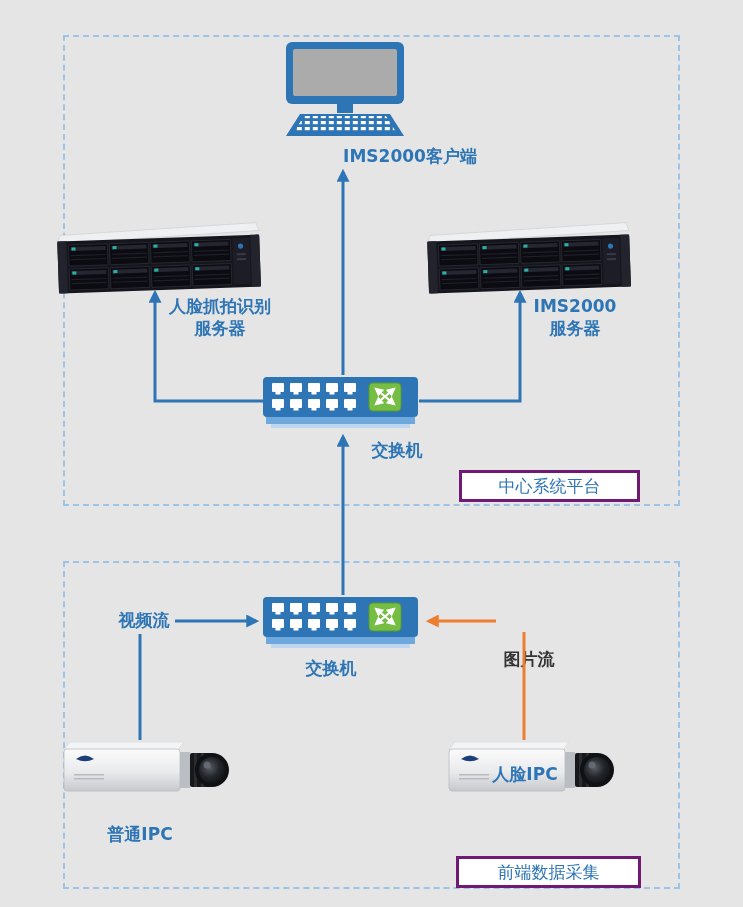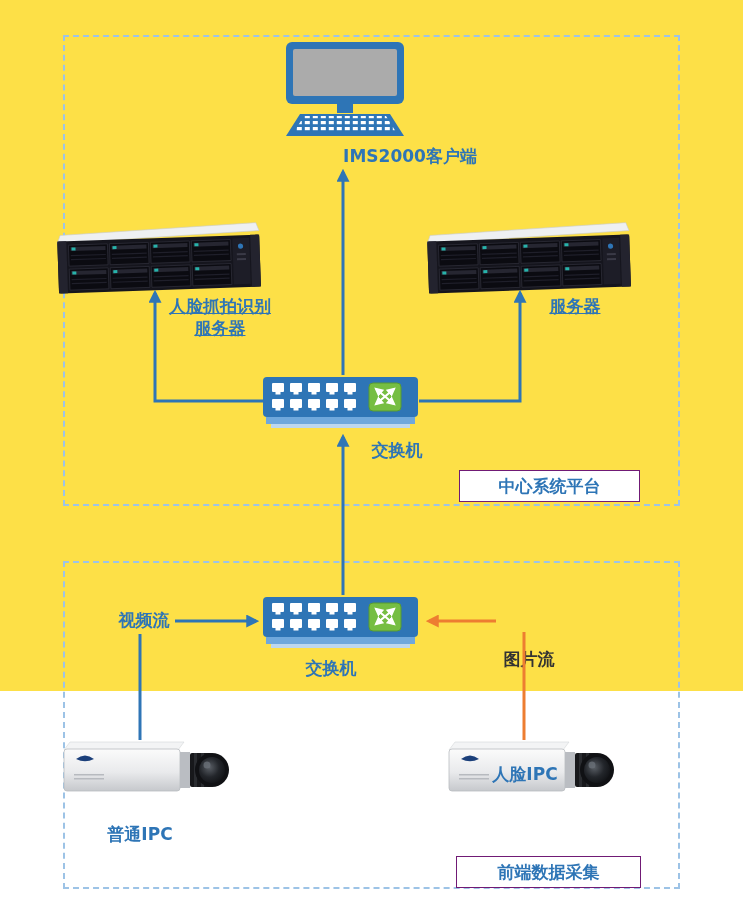--- a/index.html
+++ b/index.html
@@ -5,33 +5,33 @@
   * { margin:0; padding:0; box-sizing:border-box; }
   :root{
     --blue:#2E75B6; --orange:#ED7D31; --dash:#9DC3E6; --green:#76BE43; --dark_text:#333333;
   }
   html,body{ background:#ffffff; }
   body{
     width:743px; height:907px;
     font-family:"DejaVu Sans","Liberation Sans",sans-serif;
     position:relative; overflow:hidden;
   }
-  .canvas{ position:relative; width:743px; height:691px; background:#fde047; }
+  .canvas{ position:relative; width:743px; height:907px; background:#e5e5e5; }
   .abs{ position:absolute; }
   .zone{ position:absolute; border:2px dashed var(--dash); background:transparent; }
   .zone-label{
-    position:absolute; border:1px solid #701a75; background:#fff;
-    color:var(--blue); font-size:17px; font-weight:700;
+    position:absolute; border:3px solid #701a75; background:#fff;
+    color:var(--blue); font-size:17px; font-weight:400;
     display:flex; align-items:center; justify-content:center;
   }
   .lbl{
     position:absolute; color:var(--blue); font-size:17px; font-weight:600;
     text-align:center; line-height:1.28; white-space:nowrap;
   }
-  .lbl.two-line{ white-space:normal;text-decoration:underline; }
+  .lbl.two-line{ white-space:normal; }
   .lbl.dark{ color:var(--dark_text); }
   svg{ display:block; }
   .overlay{ position:absolute; left:0; top:0; pointer-events:none; }
 </style>
 </head>
 <body>
 
 <div class="canvas">
 
   <svg width="0" height="0" class="abs" aria-hidden="true">
@@ -218,20 +218,21 @@
             <rect x="139" y="52" width="35" height="4" fill="#262631"></rect>
               <rect x="140" y="52.5" width="4" height="3" fill="#27b3ab"></rect>
             <rect x="139" y="60" width="35" height="1.2" fill="#1f1f2a"></rect>
               <rect x="139" y="64" width="35" height="1.2" fill="#1f1f2a"></rect>
           </g>
         </g>
       </g>
     </svg>
   </div>
   <div class="lbl two-line" style="left:480px; top:296px; width:190px;">
+    <div>IMS2000</div>
     <div>服务器</div>
   </div>
 
   <div class="abs" style="left:263px; top:375px; width:158px; height:60px;">
     <svg width="158" height="60" viewBox="0 0 158 60">
       <rect x="0" y="2" width="155" height="40" rx="4" fill="var(--blue)"></rect>
       <rect x="3" y="42" width="149" height="7" fill="#6FA8DC"></rect>
       <rect x="8" y="49" width="139" height="4" fill="#BDD7EE"></rect>
       <g fill="#ffffff">
         <rect x="9" y="8" width="12" height="9" rx="1"></rect>

